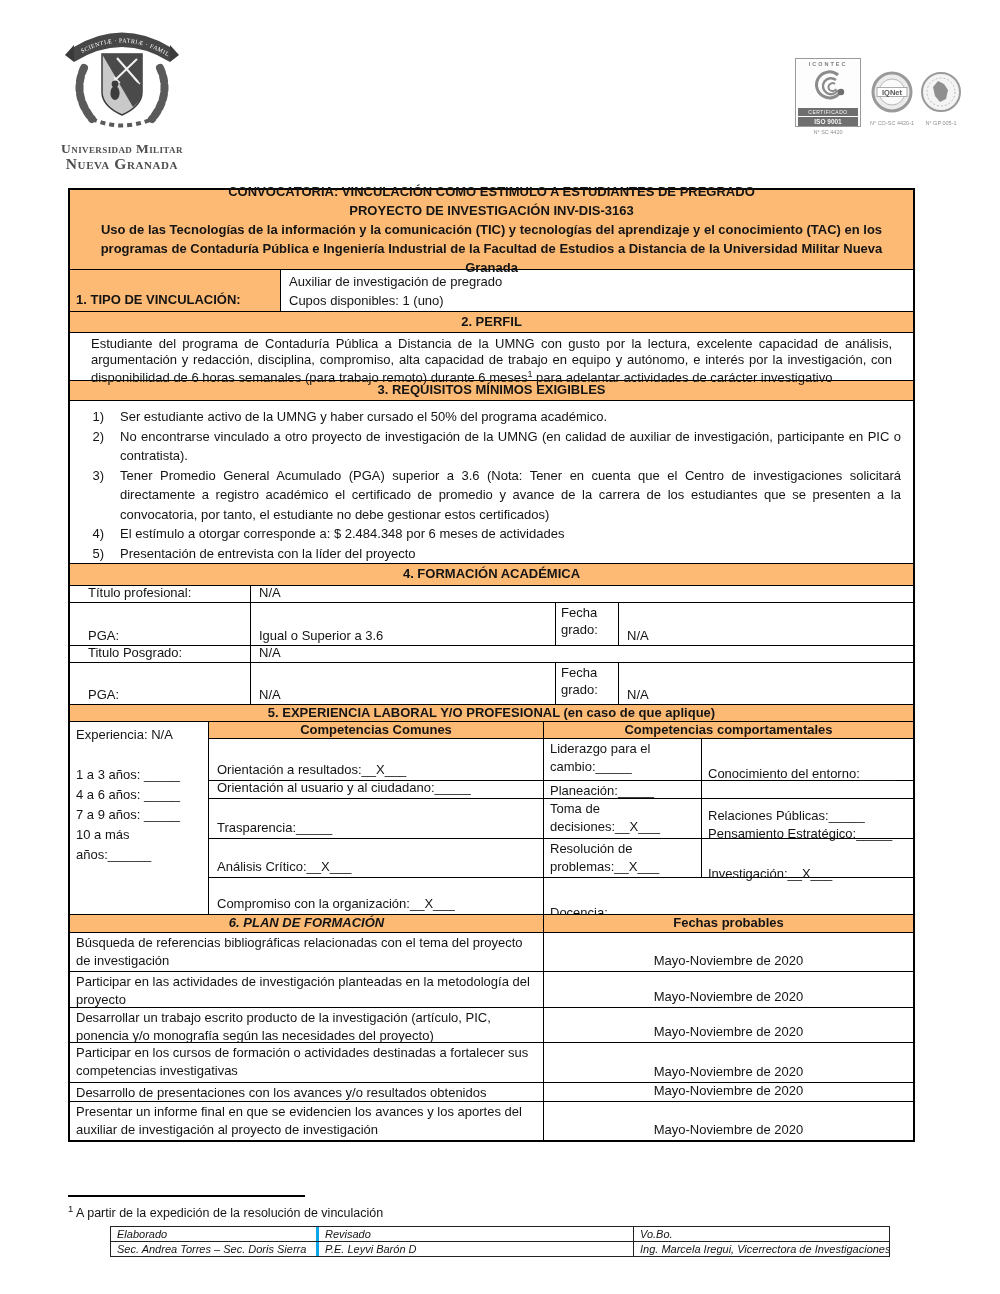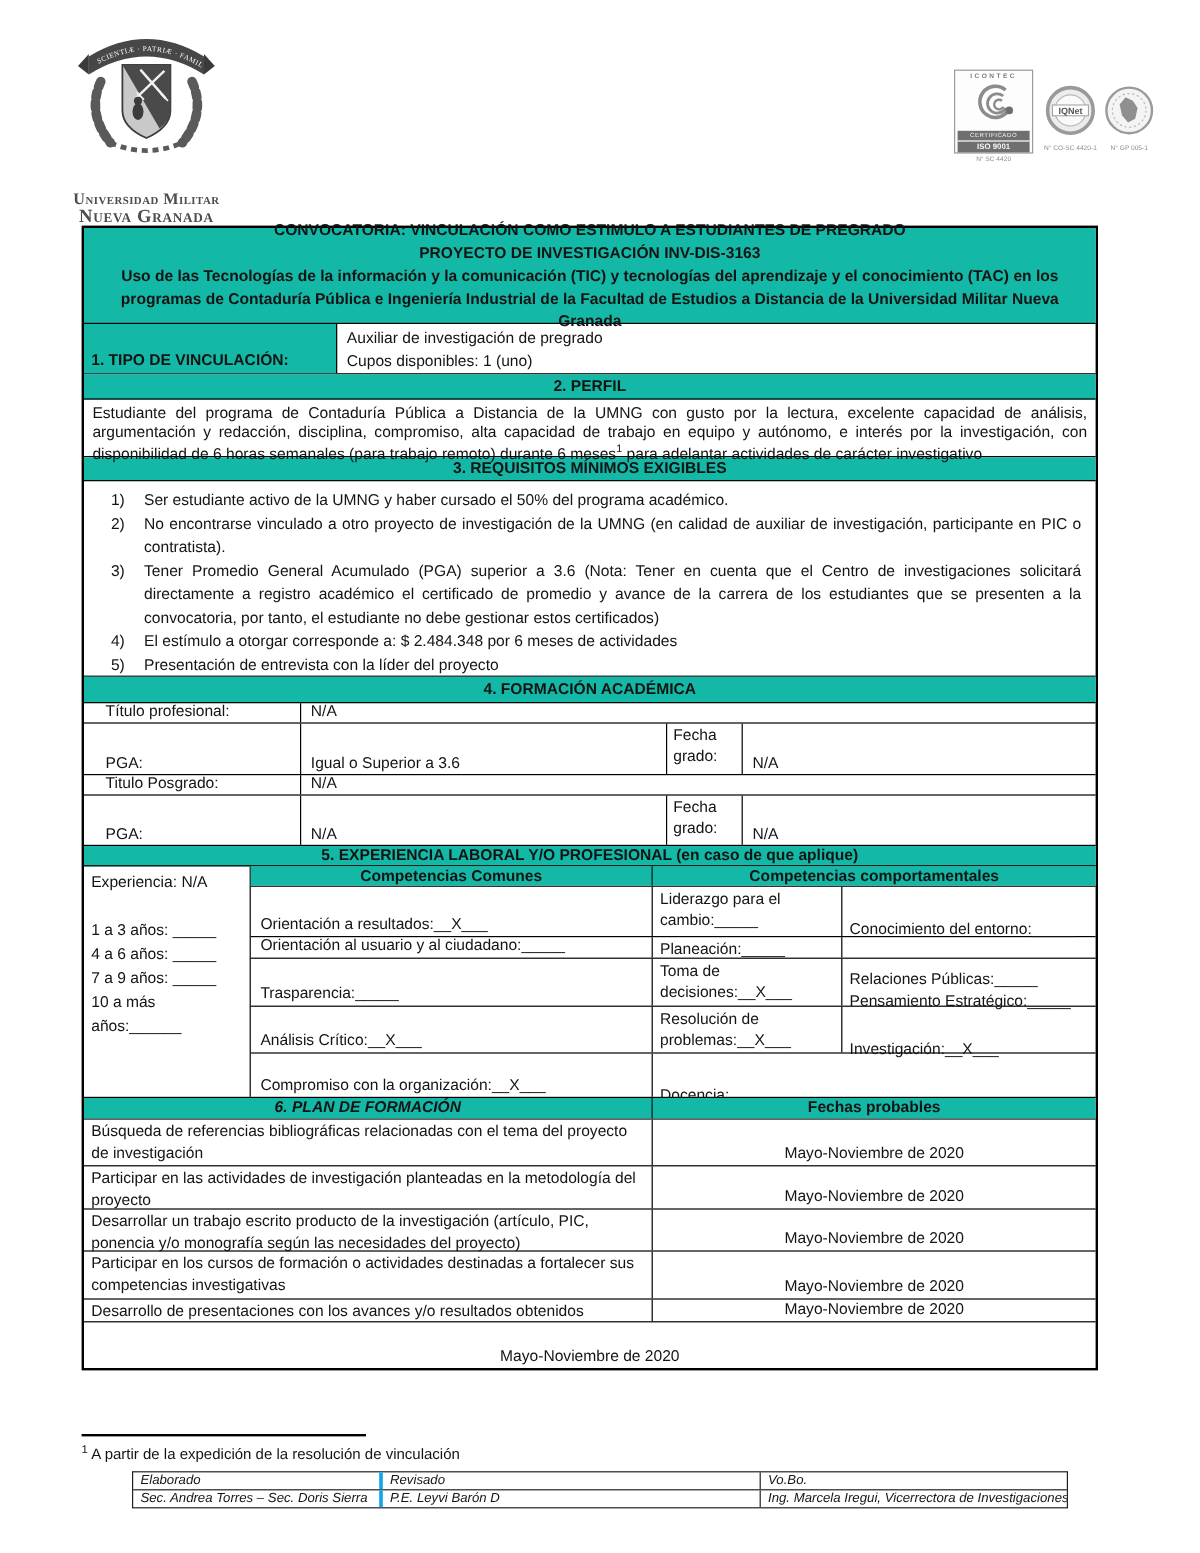--- a/index.html
+++ b/index.html
@@ -1,54 +1,54 @@
 <!DOCTYPE html>
 <html><head>
 <meta charset="utf-8">
 <style>
   * { margin:0; padding:0; box-sizing:border-box; }
   html,body { width:1000px; height:1294px; background:#ffffff; font-family:"Liberation Sans", sans-serif; color:#141414; }
   .page { position:relative; width:1000px; height:1294px; background:#fff; overflow:hidden; }
 
   
   .umng-logo { position:absolute; left:52px; top:26px; width:140px; text-align:center; }
-  .umng-name { margin-top:18px; font-family:"Liberation Serif", serif; font-variant:small-caps; color:#4d4d4d; line-height:1.05; }
+  .umng-name { margin-top:2px; font-family:"Liberation Serif", serif; font-variant:small-caps; color:#4d4d4d; line-height:1.05; }
   .umng-name .l1 { font-size:13.5px; font-weight:600; letter-spacing:.4px; }
   .umng-name .l2 { font-size:15.5px; font-weight:600; letter-spacing:.6px; }
 
   .certs { position:absolute; left:795px; top:56px; width:165px; height:100px; }
   .cert { position:absolute; text-align:center; color:#8a8a8a; }
   .cert-icontec { left:0; top:2px; width:66px; }
   .icontec-box { border:1px solid #9a9a9a; padding:2px 2px 0 2px; background:#fdfdfd; }
   .icontec-top { font-size:5.5px; letter-spacing:2px; color:#7d7d7d; font-weight:bold; }
   .icontec-bar { background:#6f6f6f; color:#f5f5f5; margin-top:1px; padding:1px 0; }
   .icontec-bar .b1 { font-size:5px; letter-spacing:.5px; }
   .icontec-bar .b2 { font-size:6.5px; font-weight:bold; border-top:1px solid #fff; margin-top:1px; padding-top:1px; }
   .cert-num { font-size:5.5px; margin-top:2px; color:#8f8f8f; white-space:nowrap; }
   .cert-iqnet { left:74px; top:14px; width:46px; }
   .cert-gp { left:124px; top:14px; width:44px; }
 
   
   .doc-table { position:absolute; left:68px; top:188px; width:847px; border:2px solid #000; background:#fff; font-size:13px; line-height:1.25; }
   .row { display:flex; border-bottom:1px solid #000; }
   .row:last-child { border-bottom:none; }
-  .gray { background:#14b8a6; }
+  .gray { background:#fdba74; }
   .sec-hdr { font-weight:bold; display:flex; align-items:center; justify-content:center; text-align:center; }
   .br { border-right:1px solid #000; }
 
   .r-title { height:80px; flex-direction:column; justify-content:center; text-align:center; font-weight:bold; padding:2px 4px; }
   .r-title div { line-height:19px; }
 
   .r-tipo { height:42px; }
   .tipo-label { width:211px; display:flex; align-items:flex-end; font-weight:bold; padding:3px 6px; }
   .tipo-val { flex:1; padding:2px 8px; line-height:19px; }
 
   .r-h21 { height:21px; } .r-h20 { height:20px; } .r-h22 { height:22px; } .r-h17 { height:17px; } .r-h18 { height:18px; }
 
-  .r-perfil { height:48px; display:block; padding:3px 7px; text-align:justify; line-height:15.5px; }
+  .r-perfil { height:48px; display:block; padding:3px 21px; text-align:justify; line-height:15.5px; }
   sup { font-size:9px; }
 
   .r-req { height:163px; display:block; padding:6px 12px 0 0; }
   .req-item { display:flex; line-height:19.5px; }
   .req-num { flex:none; width:50px; text-align:right; padding-right:16px; }
   .req-text { flex:1; text-align:justify; }
 
   .fr-label { width:169px; display:flex; align-items:flex-end; padding:1px 6px;margin-left:12px; }
   .fr-val { width:305px; display:flex; align-items:flex-end; padding:1px 8px; }
   .fr-fecha { width:63px; padding:1px 5px; line-height:17px; }
@@ -286,20 +286,21 @@
     </div>
     <div class="row r-p4">
       <div class="plan-act br">Participar en los cursos de formación o actividades destinadas a fortalecer sus competencias investigativas</div>
       <div class="plan-date">Mayo-Noviembre de 2020</div>
     </div>
     <div class="row r-p5">
       <div class="plan-act br">Desarrollo de presentaciones con los avances y/o resultados obtenidos</div>
       <div class="plan-date">Mayo-Noviembre de 2020</div>
     </div>
     <div class="row r-p6">
+      <div class="plan-act br">Presentar un informe final en que se evidencien los avances y los aportes del auxiliar de investigación al proyecto de investigación</div>
       <div class="plan-date">Mayo-Noviembre de 2020</div>
     </div>
 
   </div>
 
   <div class="foot-rule"></div>
   <div class="footnote"><sup>1</sup><span> A partir de la expedición de la resolución de vinculación</span></div>
 
   <div class="sig-table">
     <div class="sig-row">

